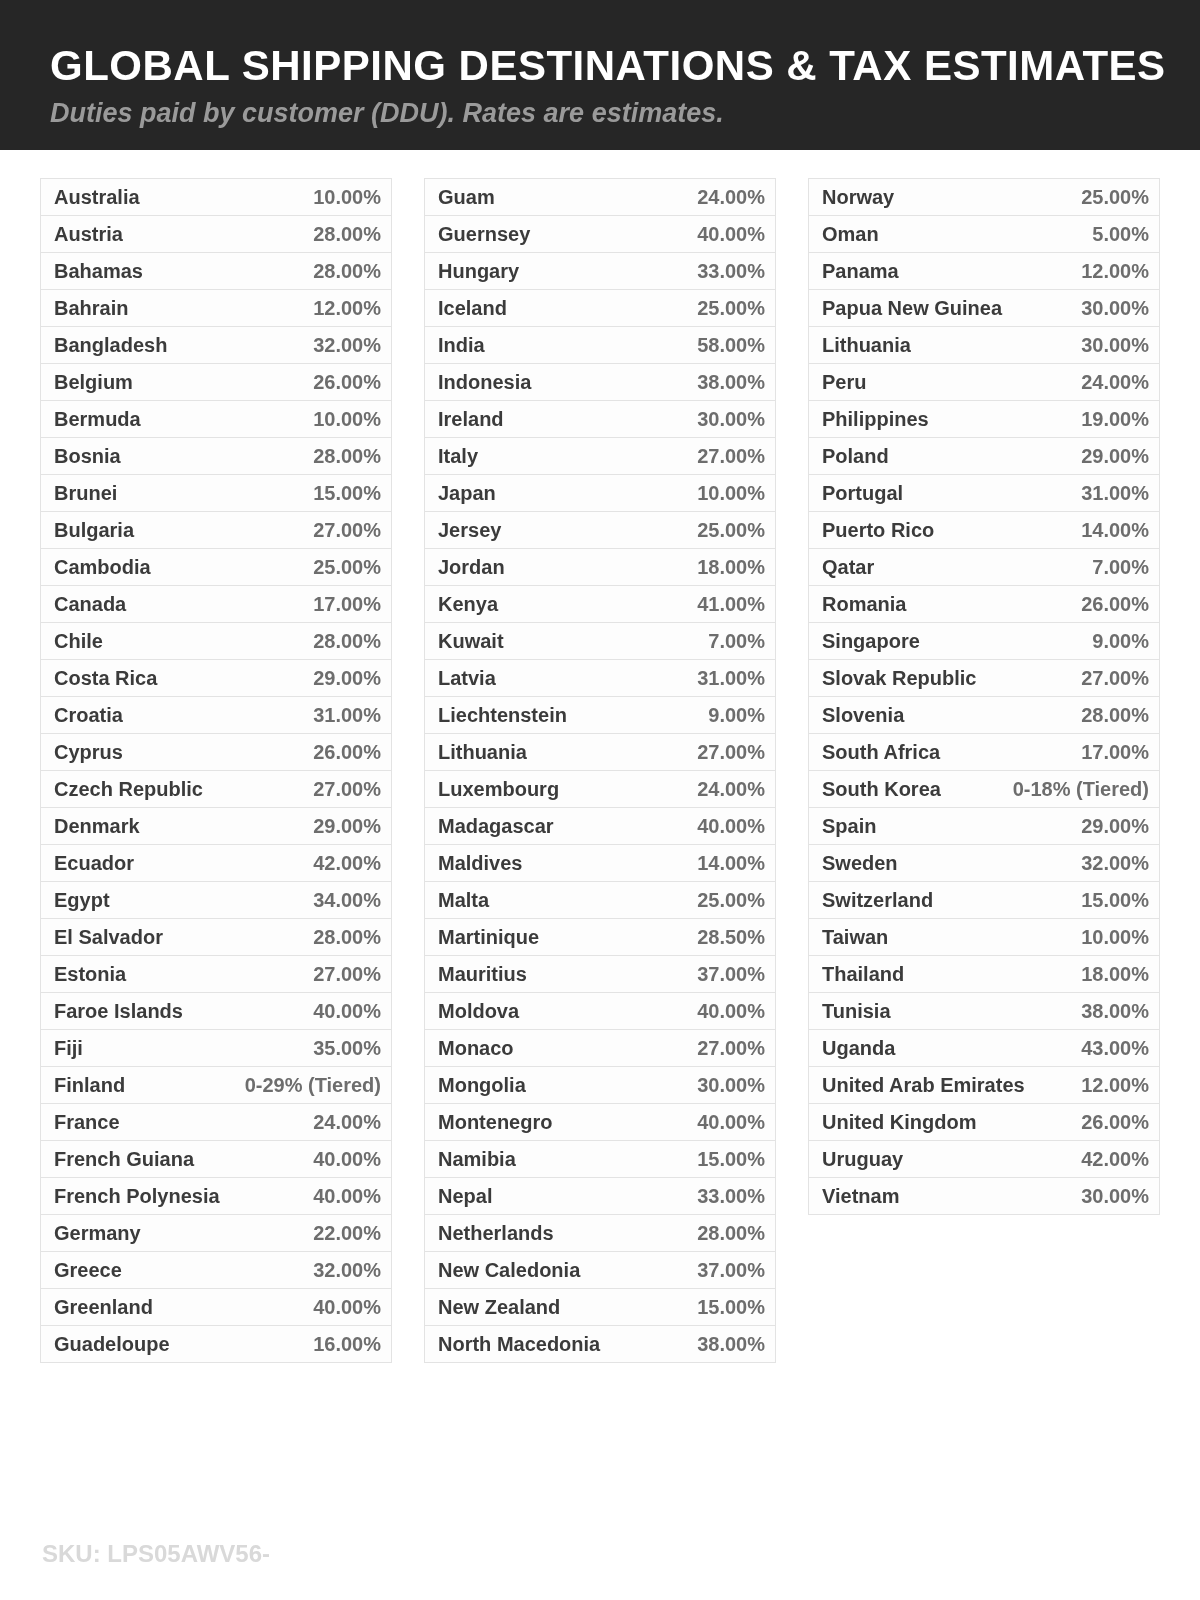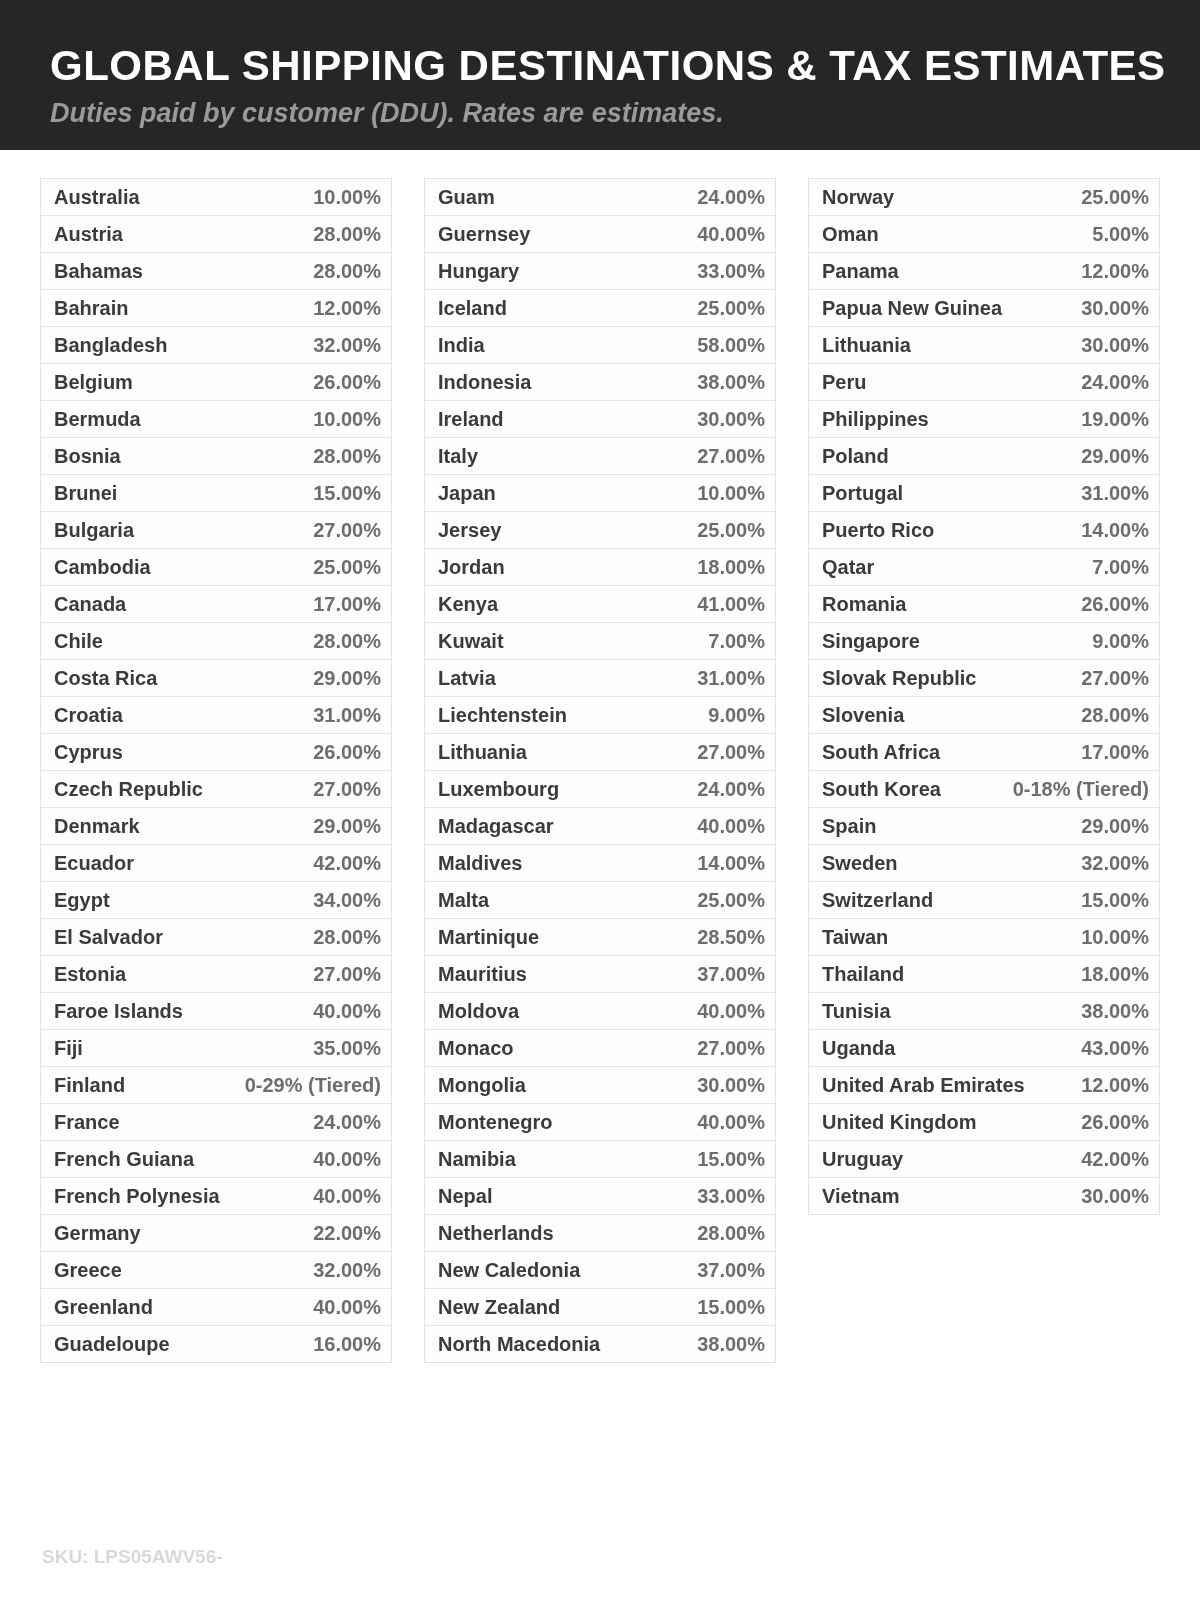--- a/index.html
+++ b/index.html
@@ -72,21 +72,21 @@
     padding: 0 45px 24px 42px;
   }
   .brand {
     color: var(--footer-brand, #9e9e9e);
     font-size: 38px;
     font-weight: bold;
     letter-spacing: 0.5px;
   }
   .sku {
     color: var(--sku-text, #d9d9d9);
-    font-size: 19px;
+    font-size: 24px;
     font-weight: bold;
     padding-bottom: 8px;
   }
 </style>
 </head>
 <body>
 
 <header class="banner">
   <h1>GLOBAL SHIPPING DESTINATIONS &amp; TAX ESTIMATES</h1>
   <p>Duties paid by customer (DDU). Rates are estimates.</p>

